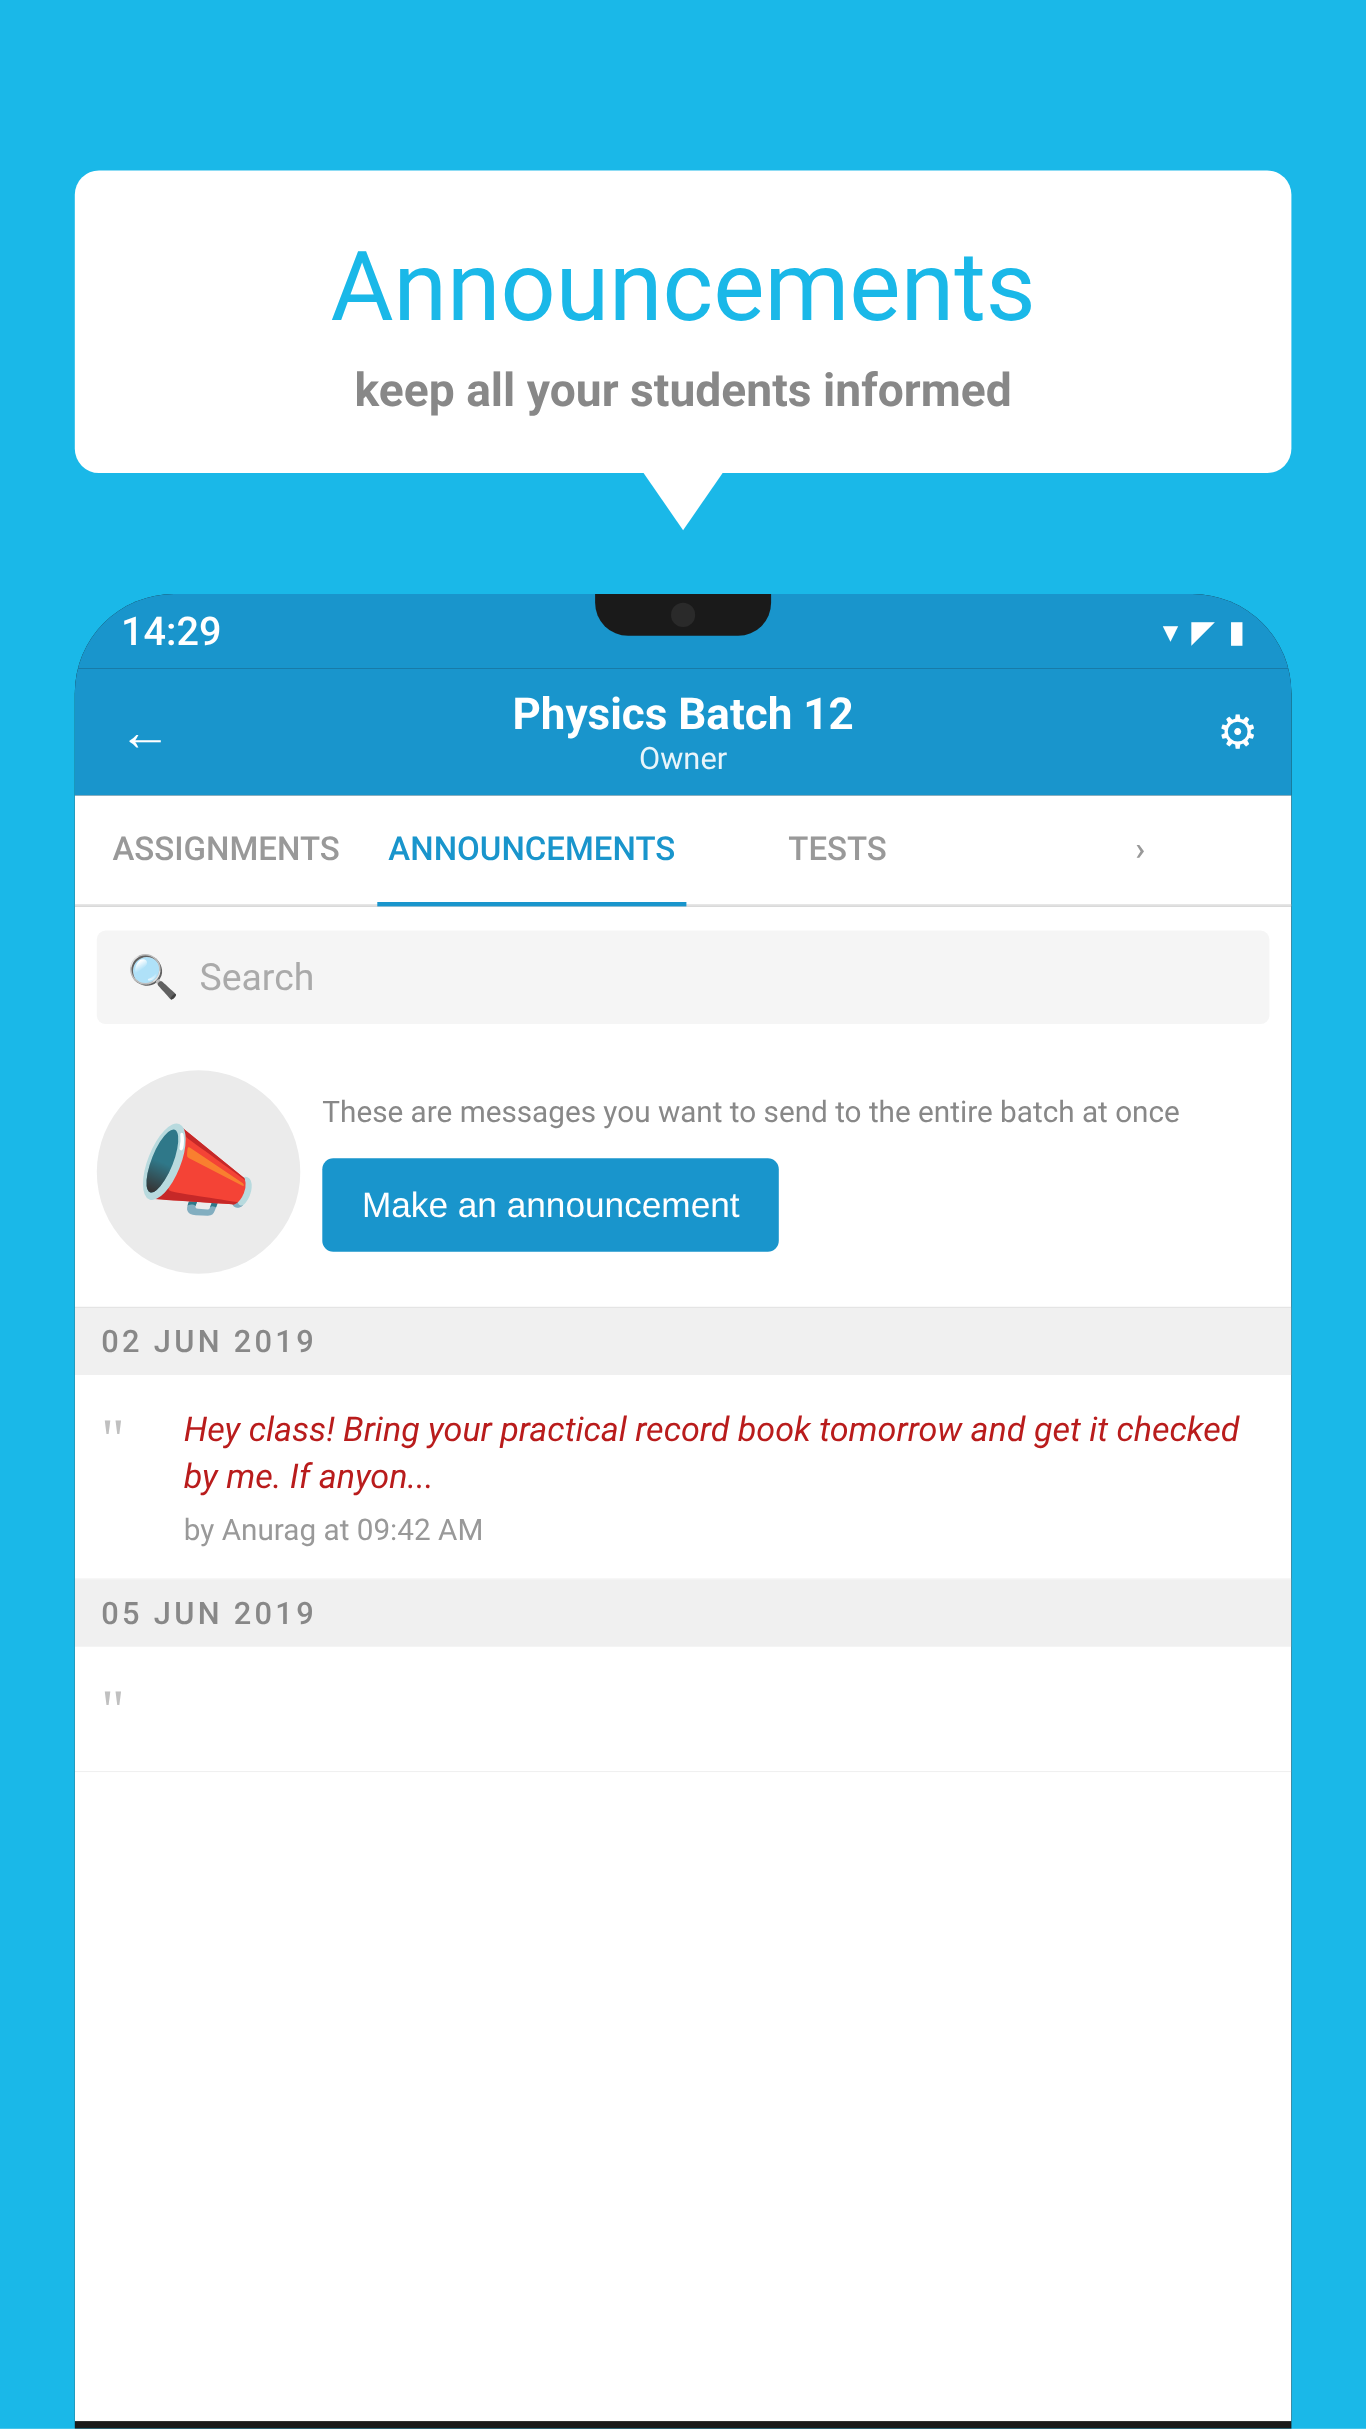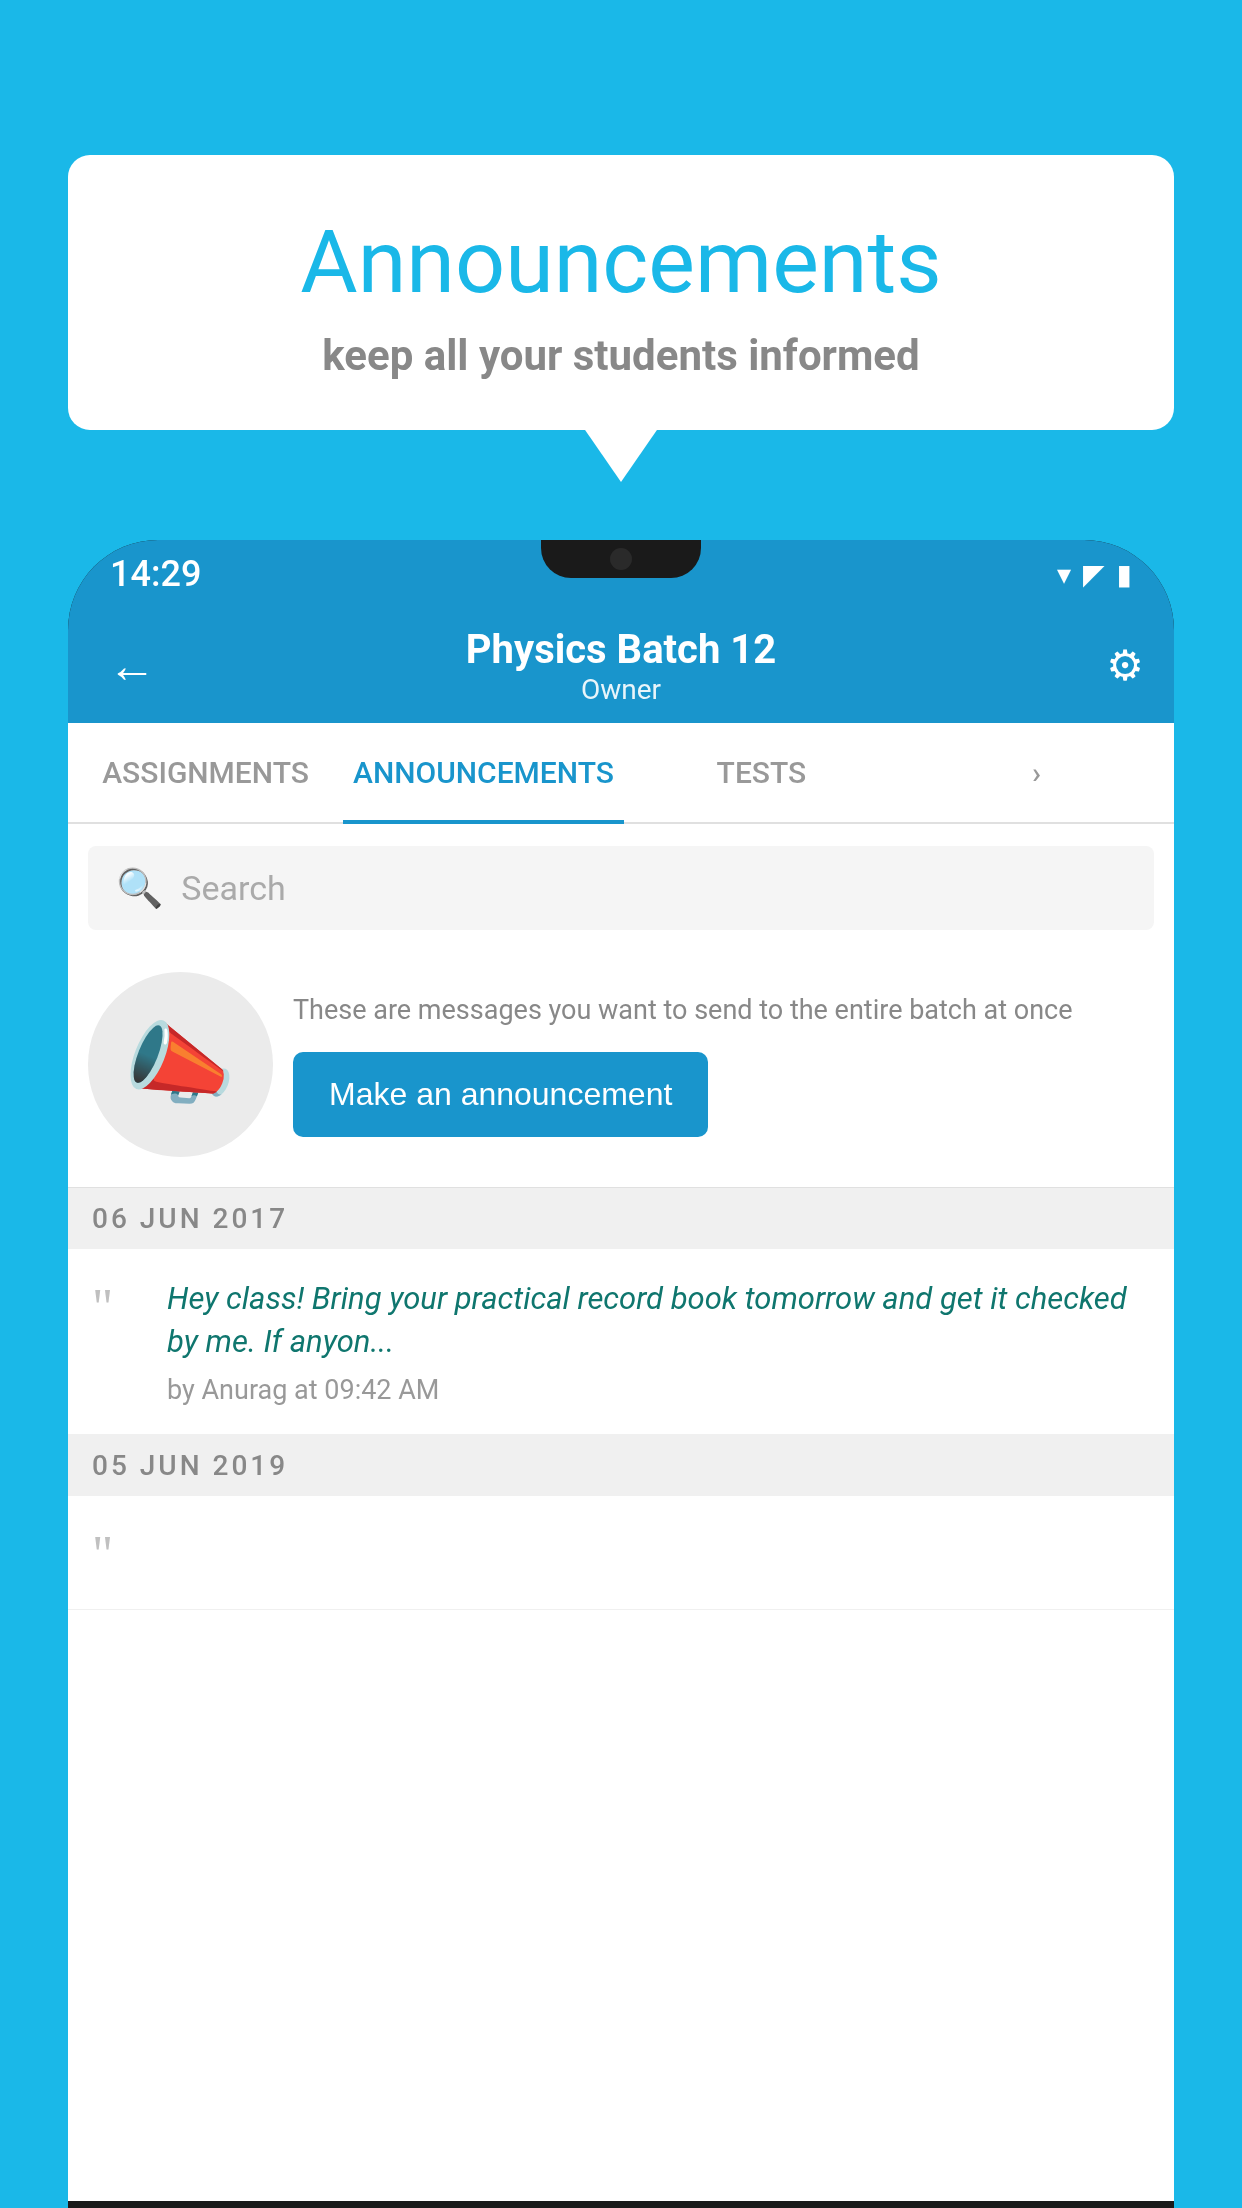--- a/index.html
+++ b/index.html
@@ -295,21 +295,21 @@
       flex-shrink: 0;
       width: 55px;
     }
 
     .announcement-content {
       flex: 1;
     }
 
     .announcement-text {
       font-size: 31px;
-      color: #0f766e;
+      color: #b91c1c;
       font-style: italic;
       line-height: 1.4;
       margin-bottom: 10px;
     }
 
     .announcement-meta {
       font-size: 27px;
       color: #999;
     }
   </style>
@@ -362,21 +362,21 @@
     <div class="announcement-promo">
       <div class="promo-icon">
         <span class="megaphone-icon">📣</span>
       </div>
       <div class="promo-right">
         <div class="promo-text">These are messages you want to send to the entire batch at once</div>
         <button class="make-announcement-btn">Make an announcement</button>
       </div>
     </div>
 
-    <div class="date-separator">06  JUN  2017</div>
+    <div class="date-separator">02  JUN  2019</div>
 
     <div class="announcement-item">
       <div class="quote-icon">"</div>
       <div class="announcement-content">
         <div class="announcement-text">Hey class! Bring your practical record book tomorrow and get it checked by me. If anyon...</div>
         <div class="announcement-meta">by Anurag at 09:42 AM</div>
       </div>
     </div>
 
     <div class="date-separator">05  JUN  2019</div>

